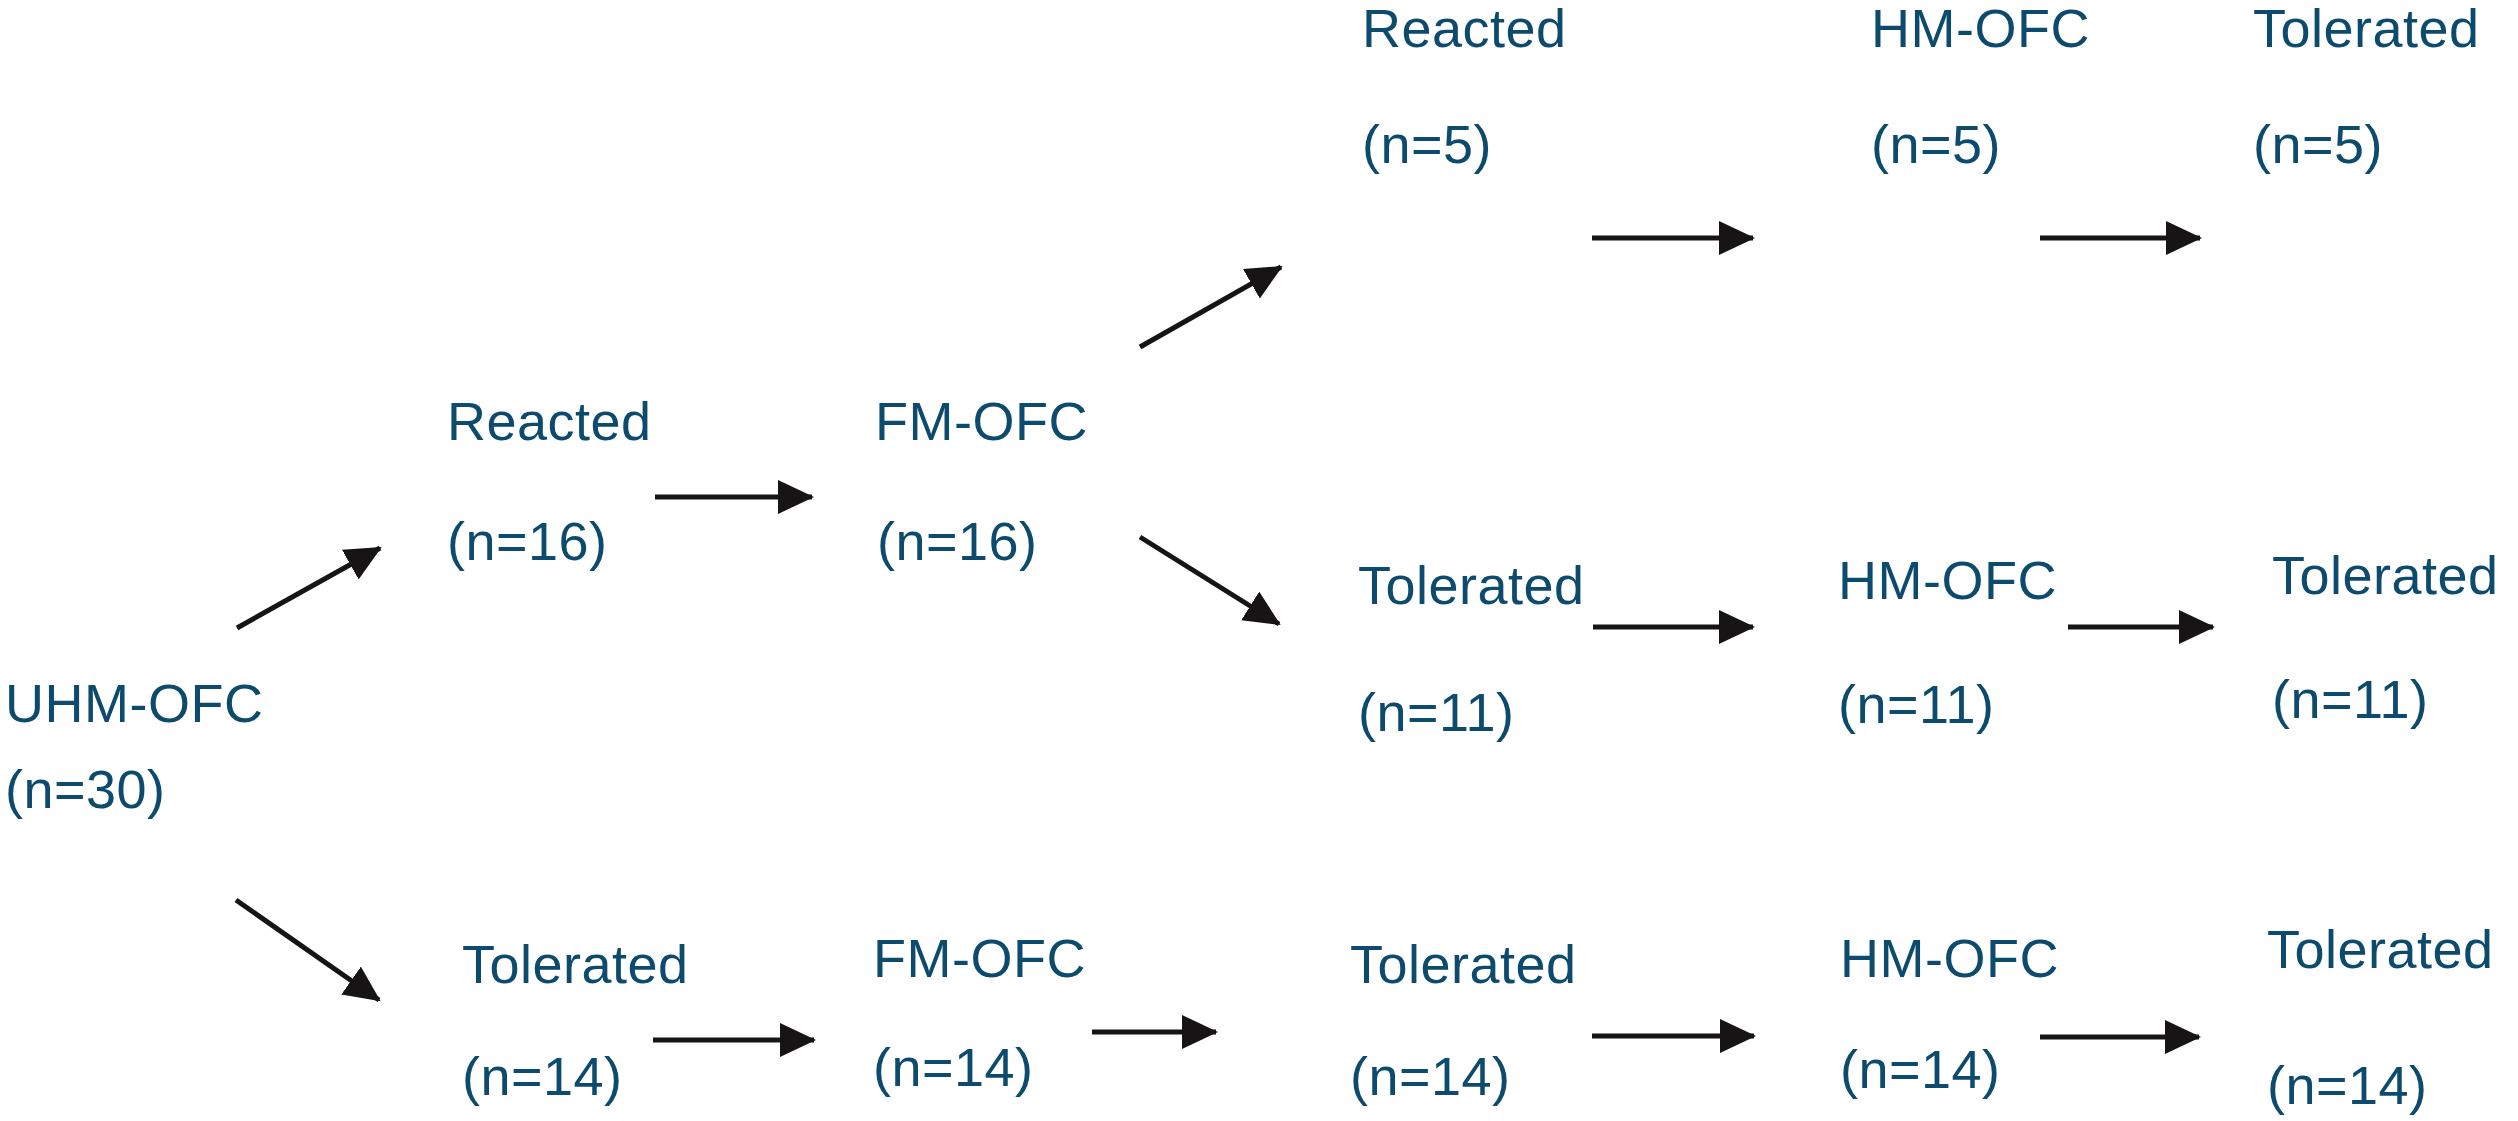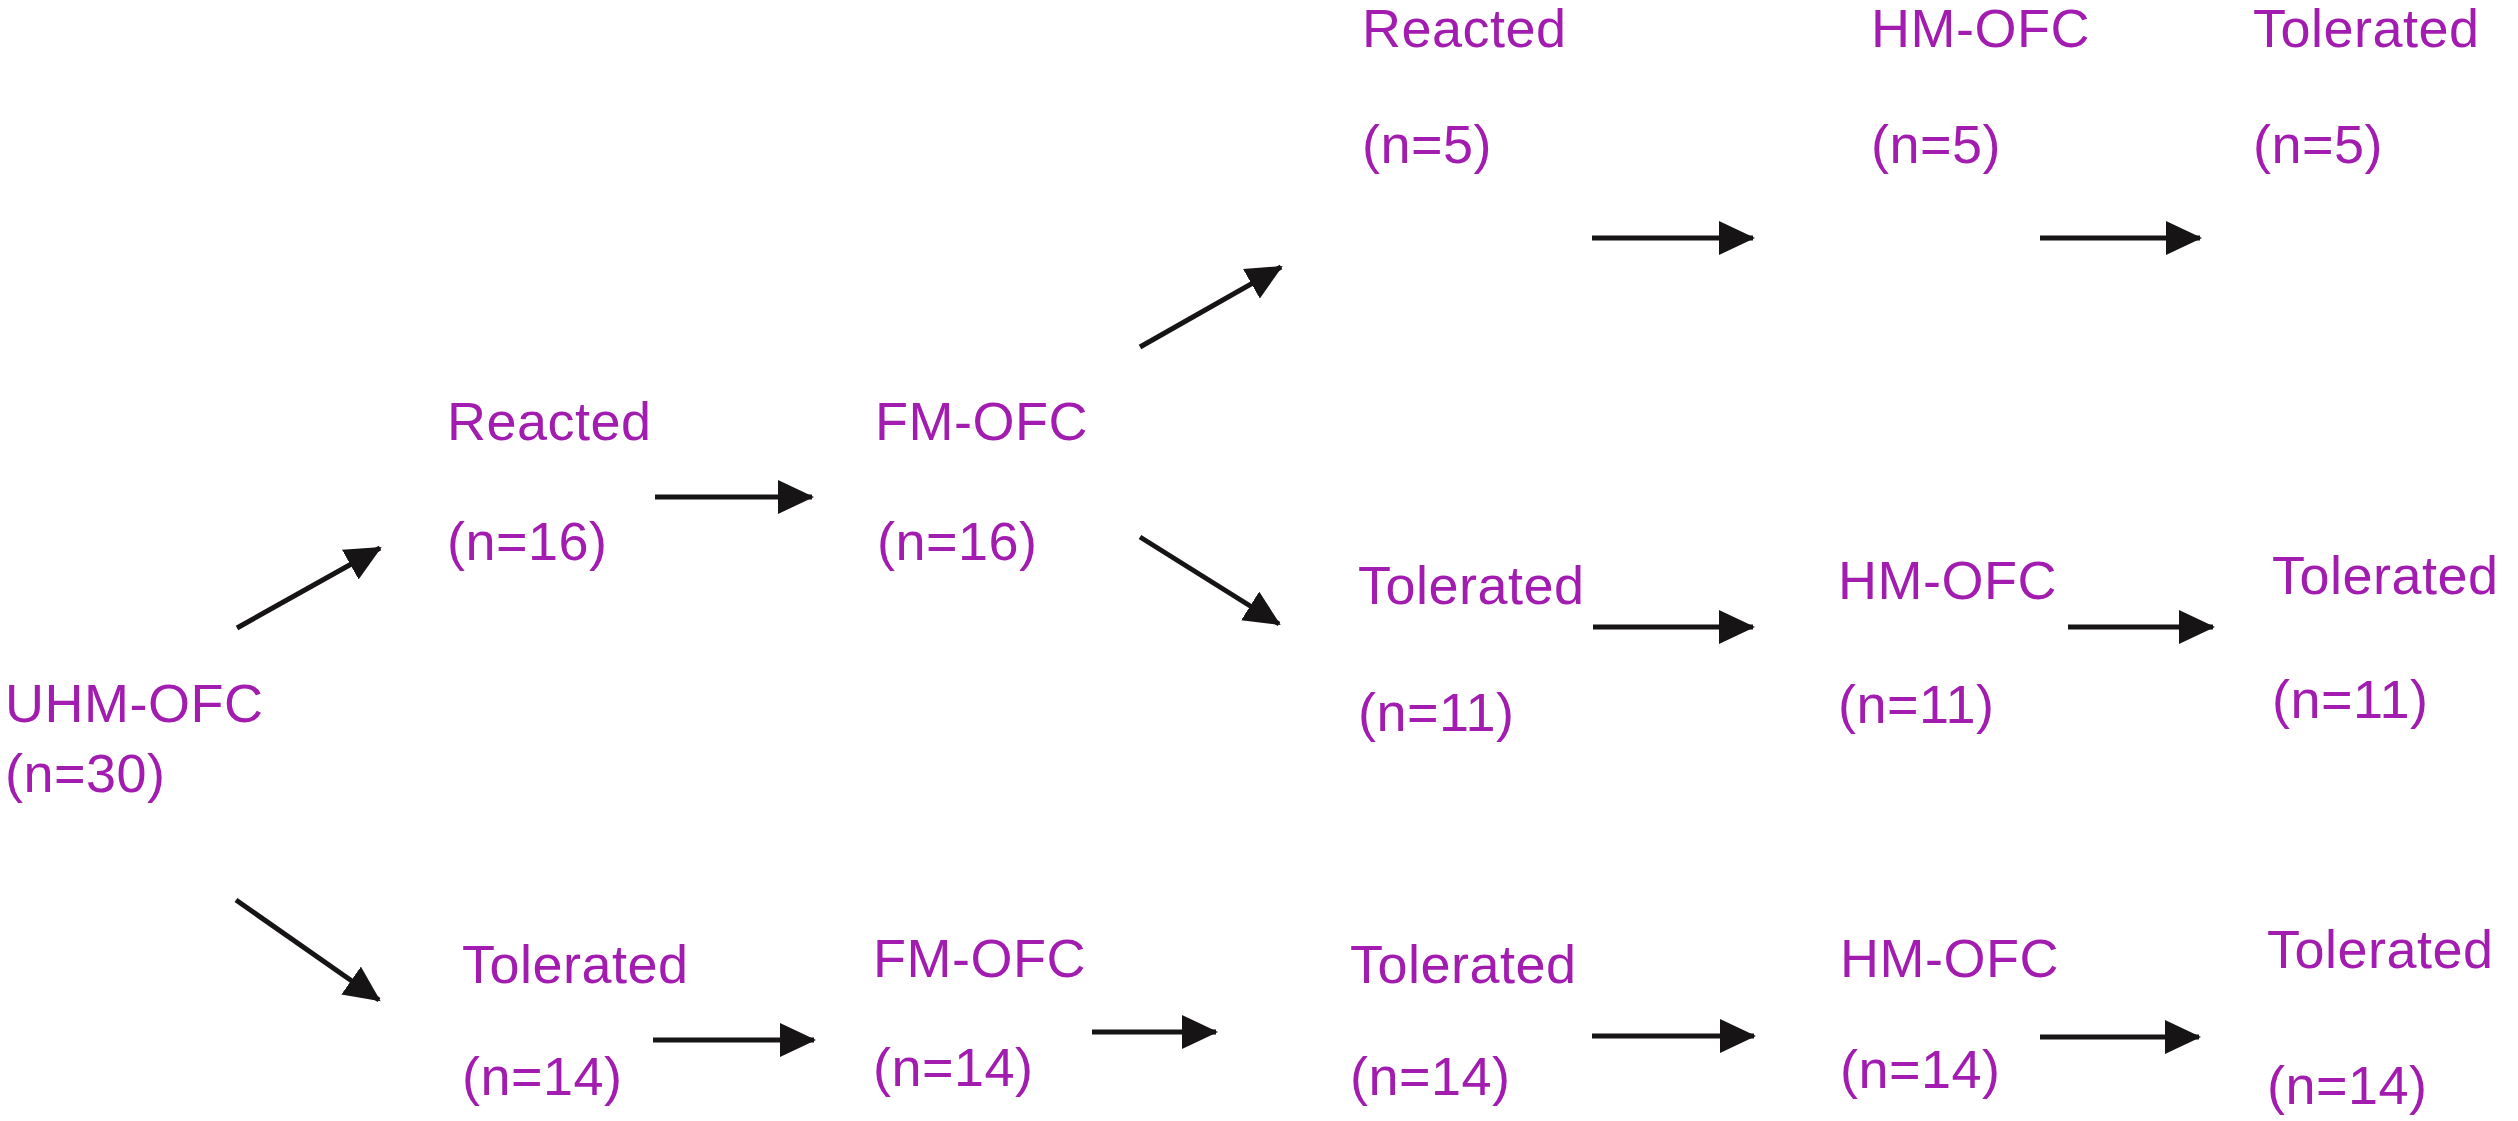--- a/index.html
+++ b/index.html
@@ -15,21 +15,21 @@
     font-family: "Liberation Sans", "DejaVu Sans", sans-serif;
     color: #1c1a1b;
     overflow: hidden;
   }
   .line {
     position: absolute;
     font-size: 54px;
     line-height: 1;
     white-space: nowrap;
     letter-spacing: 0.5px;
-    color: #a21caf;
+    color: #0c4a6e;
   }
   #arrow-layer {
     position: absolute;
     left: 0;
     top: 0;
     width: 2518px;
     height: 1121px;
   }
   #arrow-layer line {
     stroke: #161415;
@@ -62,21 +62,21 @@
     <line x1="1593" y1="627" x2="1753" y2="627" marker-end="url(#ah)"></line>
     <line x1="2068" y1="627" x2="2213" y2="627" marker-end="url(#ah)"></line>
 
     <line x1="653" y1="1040" x2="814" y2="1040" marker-end="url(#ah)"></line>
     <line x1="1092" y1="1032" x2="1216" y2="1032" marker-end="url(#ah)"></line>
     <line x1="1592" y1="1036" x2="1754" y2="1036" marker-end="url(#ah)"></line>
     <line x1="2040" y1="1037" x2="2199" y2="1037" marker-end="url(#ah)"></line>
   </svg>
 
   <div class="line" style="left:5px;   top:676px">UHM-OFC</div>
-  <div class="line" style="left:5px;   top:746px">(n=30)</div>
+  <div class="line" style="left:5px;   top:762px">(n=30)</div>
 
   <div class="line" style="left:447px; top:394px">Reacted</div>
   <div class="line" style="left:447px; top:514px">(n=16)</div>
   <div class="line" style="left:875px; top:394px">FM-OFC</div>
   <div class="line" style="left:877px; top:514px">(n=16)</div>
 
   <div class="line" style="left:1362px;top:1px">Reacted</div>
   <div class="line" style="left:1362px;top:117px">(n=5)</div>
   <div class="line" style="left:1871px;top:1px">HM-OFC</div>
   <div class="line" style="left:1871px;top:117px">(n=5)</div>

